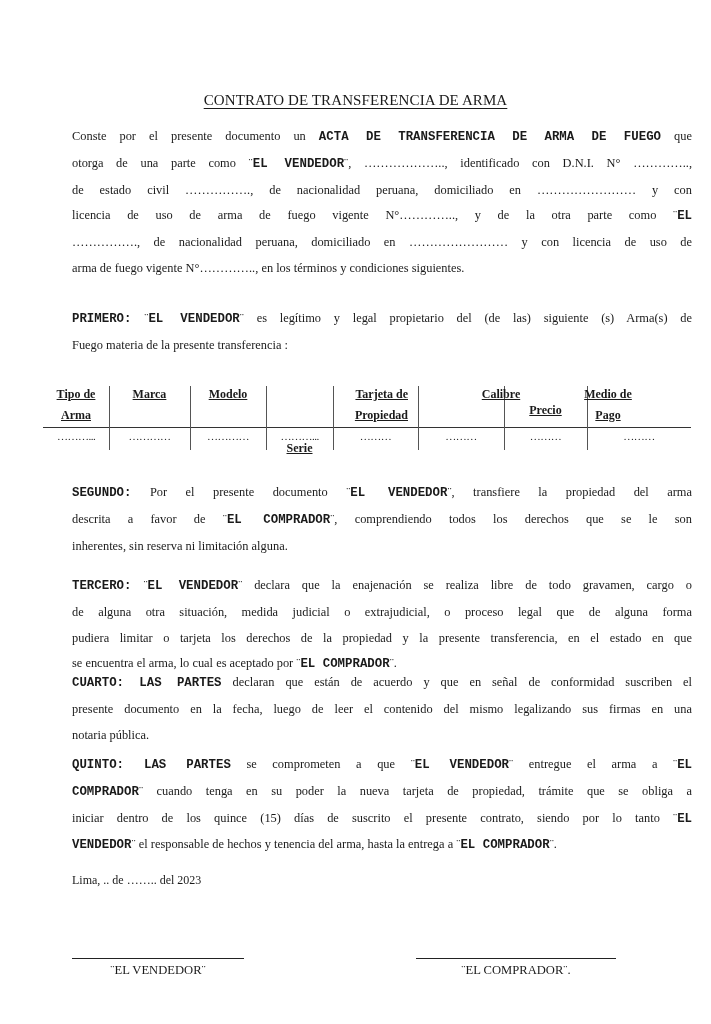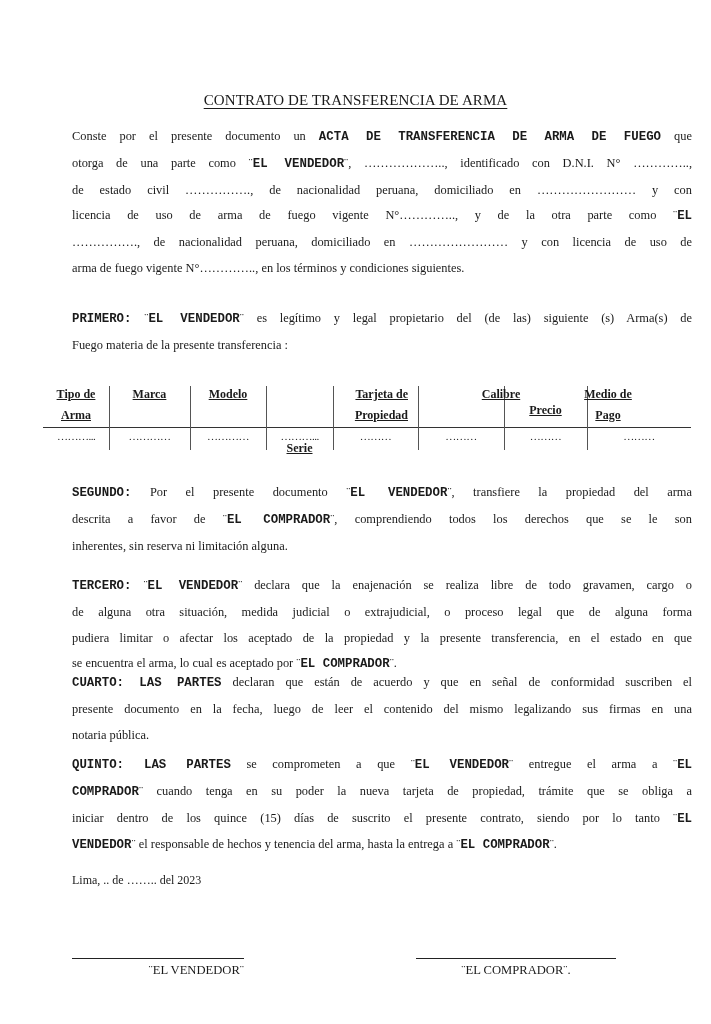--- a/index.html
+++ b/index.html
@@ -93,34 +93,34 @@
   </div>
 
   <div class="para" style="top:480px;">
       <span class="line"><b>SEGUNDO:</b><span> Por el presente documento ¨</span><b>EL VENDEDOR</b><span>¨, transfiere la propiedad del arma</span></span>
       <span class="line"><span>descrita a favor de ¨</span><b>EL COMPRADOR</b><span>¨, comprendiendo todos los derechos que se le son</span></span>
       <span class="line last"><span>inherentes, sin reserva ni limitación alguna.</span></span>
     </div>
   <div class="para" style="top:566px;margin-top:7px;">
       <span class="line"><b>TERCERO:</b><span> ¨</span><b>EL VENDEDOR</b><span>¨ declara que la enajenación se realiza libre de todo gravamen, cargo o</span></span>
       <span class="line"><span>de alguna otra situación, medida judicial o extrajudicial, o proceso legal que de alguna forma</span></span>
-      <span class="line"><span>pudiera limitar o afectar los aceptado de la propiedad y la presente transferencia, en el estado en que</span></span>
+      <span class="line"><span>pudiera limitar o tarjeta los derechos de la propiedad y la presente transferencia, en el estado en que</span></span>
       <span class="line last"><span>se encuentra el arma, lo cual es aceptado por ¨</span><b>EL COMPRADOR</b><span>¨.</span></span>
     </div>
   <div class="para" style="top:670px;">
       <span class="line"><b>CUARTO: LAS PARTES</b><span> declaran que están de acuerdo y que en señal de conformidad suscriben el</span></span>
       <span class="line"><span>presente documento en la fecha, luego de leer el contenido del mismo legalizando sus firmas en una</span></span>
       <span class="line last"><span>notaria pública.</span></span>
     </div>
   <div class="para" style="top:752px;">
       <span class="line"><b>QUINTO: LAS PARTES</b><span> se comprometen a que ¨</span><b>EL VENDEDOR</b><span>¨ entregue el arma  a ¨</span><b>EL</b></span>
       <span class="line"><b>COMPRADOR</b><span>¨ cuando tenga en su poder la nueva tarjeta de propiedad, trámite que se obliga a</span></span>
       <span class="line"><span>iniciar dentro de los quince (15) días de suscrito el presente contrato, siendo por lo tanto ¨</span><b>EL</b></span>
       <span class="line last"><b>VENDEDOR</b><span>¨ el responsable de hechos y tenencia del arma, hasta la entrega a ¨</span><b>EL COMPRADOR</b><span>¨.</span></span>
     </div>
 
   <div class="date">Lima, .. de …….. del 2023</div>
 
   <div class="sigline" style="left:72px;width:172px;"></div>
-  <div class="siglabel" style="left:72px;width:172px;text-align:right;">¨EL VENDEDOR¨</div>
+  <div class="siglabel" style="left:72px;width:172px;text-align:center;">¨EL VENDEDOR¨</div>
   <div class="sigline" style="left:416px;width:200px;"></div>
   <div class="siglabel" style="left:416px;width:200px;text-align:center;">¨EL COMPRADOR¨.</div>
 </div>
 
 </body></html>

